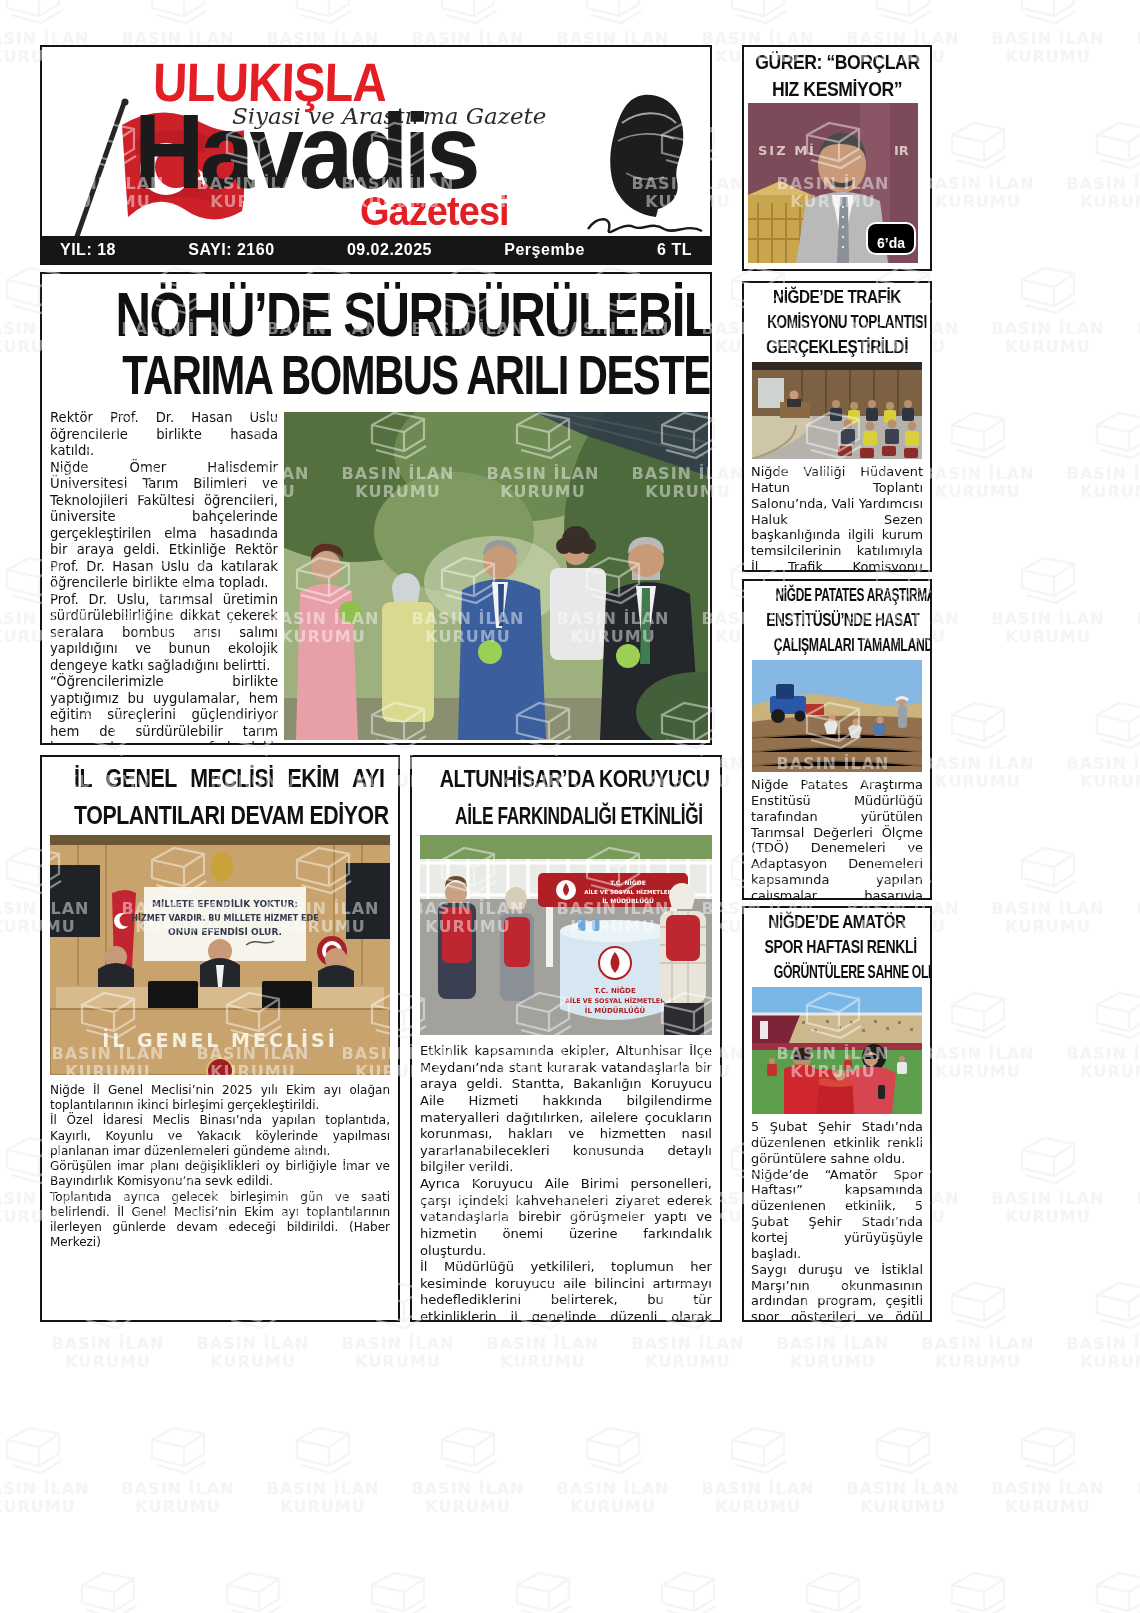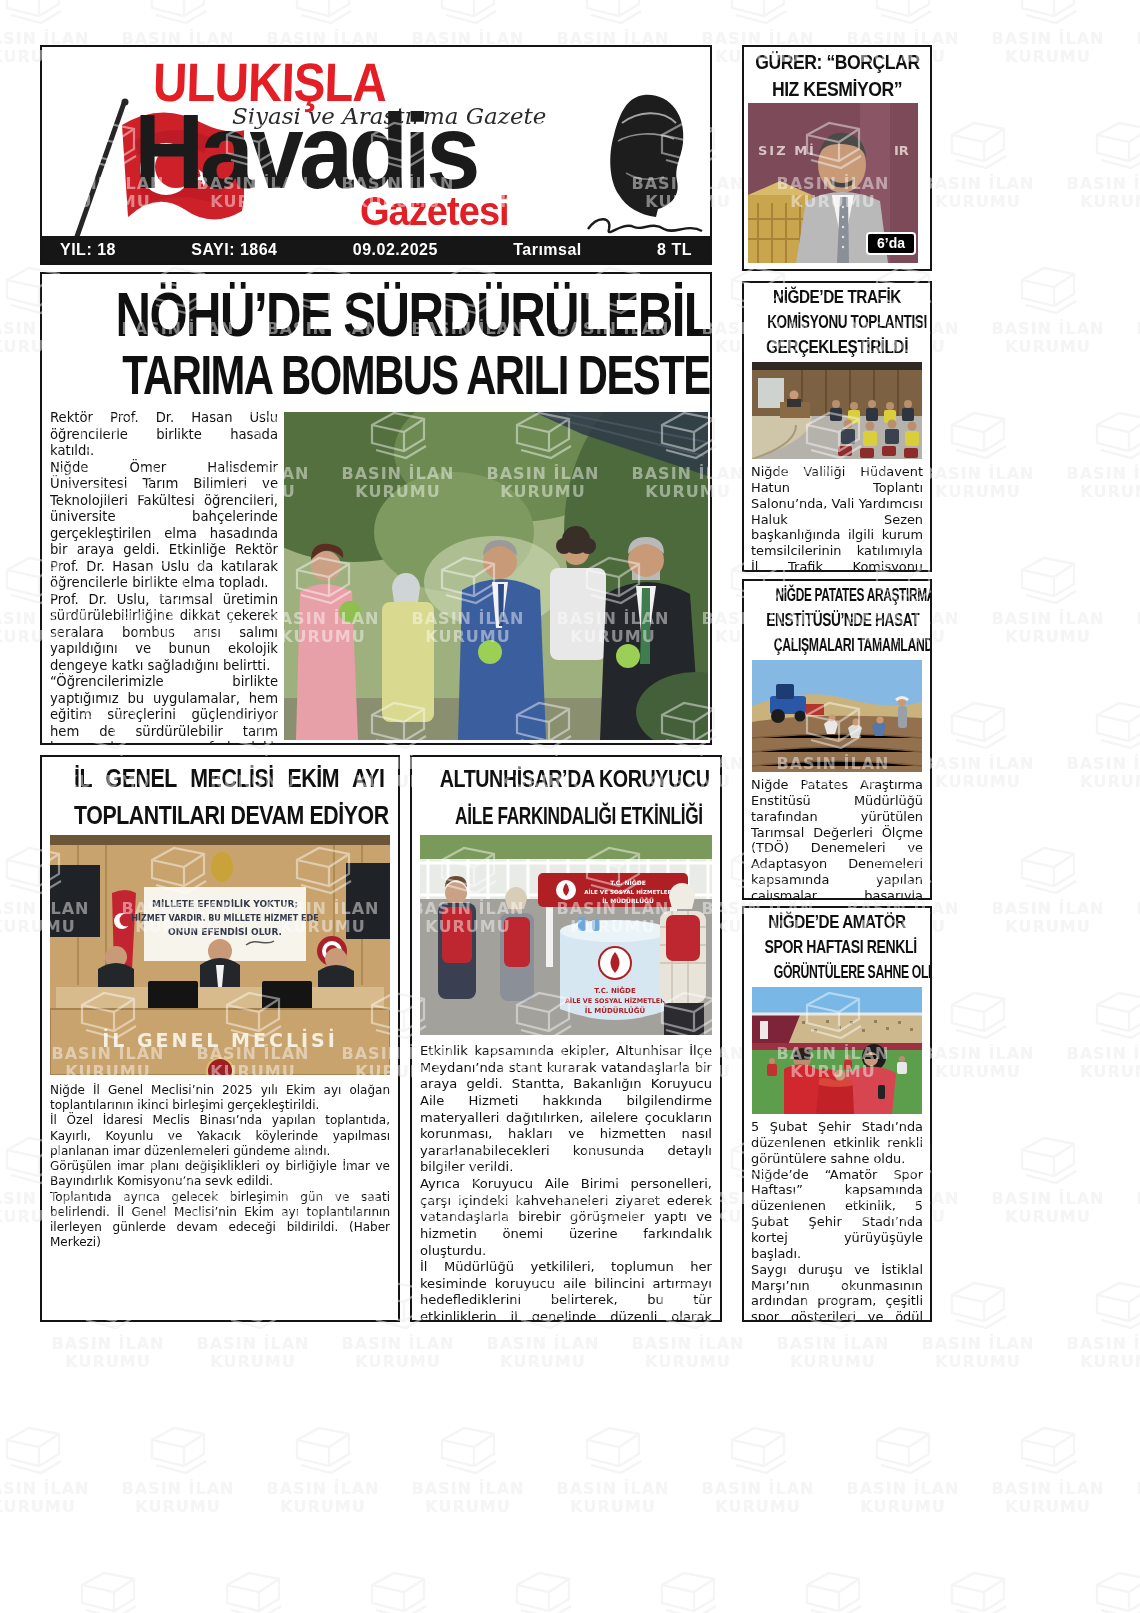--- a/index.html
+++ b/index.html
@@ -50,21 +50,21 @@
   .rbox{left:742px;width:190px;}
   #r-gurer{top:45px;height:226px;}
   #r-trafik{top:281px;height:291px;}
   #r-patates{top:579px;height:321px;}
   #r-spor{top:906px;height:416px;}
   .r-h{margin-top:4px;font-size:18px;line-height:21px;}
   .r-h.big{font-size:20px;line-height:23px;}
   .r-body{position:relative;margin:5px 7px 0;font-size:12.9px;line-height:1.23;
           text-align:justify;padding-bottom:2px;}
   .photo-badge{position:absolute;right:12px;bottom:10px;background:#000;color:#fff;
-         font:bold 14px "Liberation Sans",sans-serif;padding:1px 9px 2px;border-radius:2px;
+         font:bold 14px "Liberation Sans",sans-serif;padding:11px 9px 2px;border-radius:8px;
          box-shadow:0 0 0 2px #fff;}
   .photo-wrap{position:relative;width:178px;margin:2px auto 0;text-align:center;}
   svg{display:block;}
 </style>
 </head>
 <body>
 
 <svg class="wm-svg" width="1140" height="1613">
   <defs>
     <g id="wm">
@@ -219,24 +219,24 @@
     <div class="mh-sub">Gazetesi</div>
     <svg width="125" height="150" style="position:absolute;left:540px;top:42px;" viewBox="0 0 125 150">
       <path d="M62 6 C88 4 104 26 101 54 C99 70 92 78 95 92 C98 106 90 116 76 120 L74 128 C58 126 44 118 37 106 C27 92 26 66 32 46 C38 22 46 8 62 6 Z" fill="#1d1d1d"></path>
       <path d="M40 34 C56 22 80 20 94 34" stroke="#ffffff" stroke-width="2" fill="none" opacity="0.6"></path>
       <path d="M36 52 C50 44 72 42 92 50" stroke="#ffffff" stroke-width="1.6" fill="none" opacity="0.5"></path>
       <path d="M44 84 C54 90 68 92 82 88" stroke="#ffffff" stroke-width="1.6" fill="none" opacity="0.4"></path>
       <path d="M6 140 C16 126 30 128 27 140 C24 150 40 132 52 138 C60 142 70 132 82 140 C92 146 106 134 120 142" stroke="#1a1a1a" stroke-width="2.4" fill="none"></path>
     </svg>
     <div id="infobar">
       <span>YIL: 18</span>
-      <span>SAYI: 1864</span>
+      <span>SAYI: 2160</span>
       <span>09.02.2025</span>
-      <span>Tarımsal</span>
-      <span>8 TL</span>
+      <span>Perşembe</span>
+      <span>6 TL</span>
     </div>
   </div>
 
   <div class="box" id="lead">
     <h1 style="margin:0;">
       <span class="chl lead-h1">NÖHÜ’DE SÜRDÜRÜLEBİLİR</span>
       <span class="chl lead-h2">TARIMA BOMBUS ARILI DESTEK</span>
     </h1>
     <div class="lead-body">
       <p>Rektör Prof. Dr. Hasan Uslu öğrencilerle birlikte hasada katıldı.</p>

